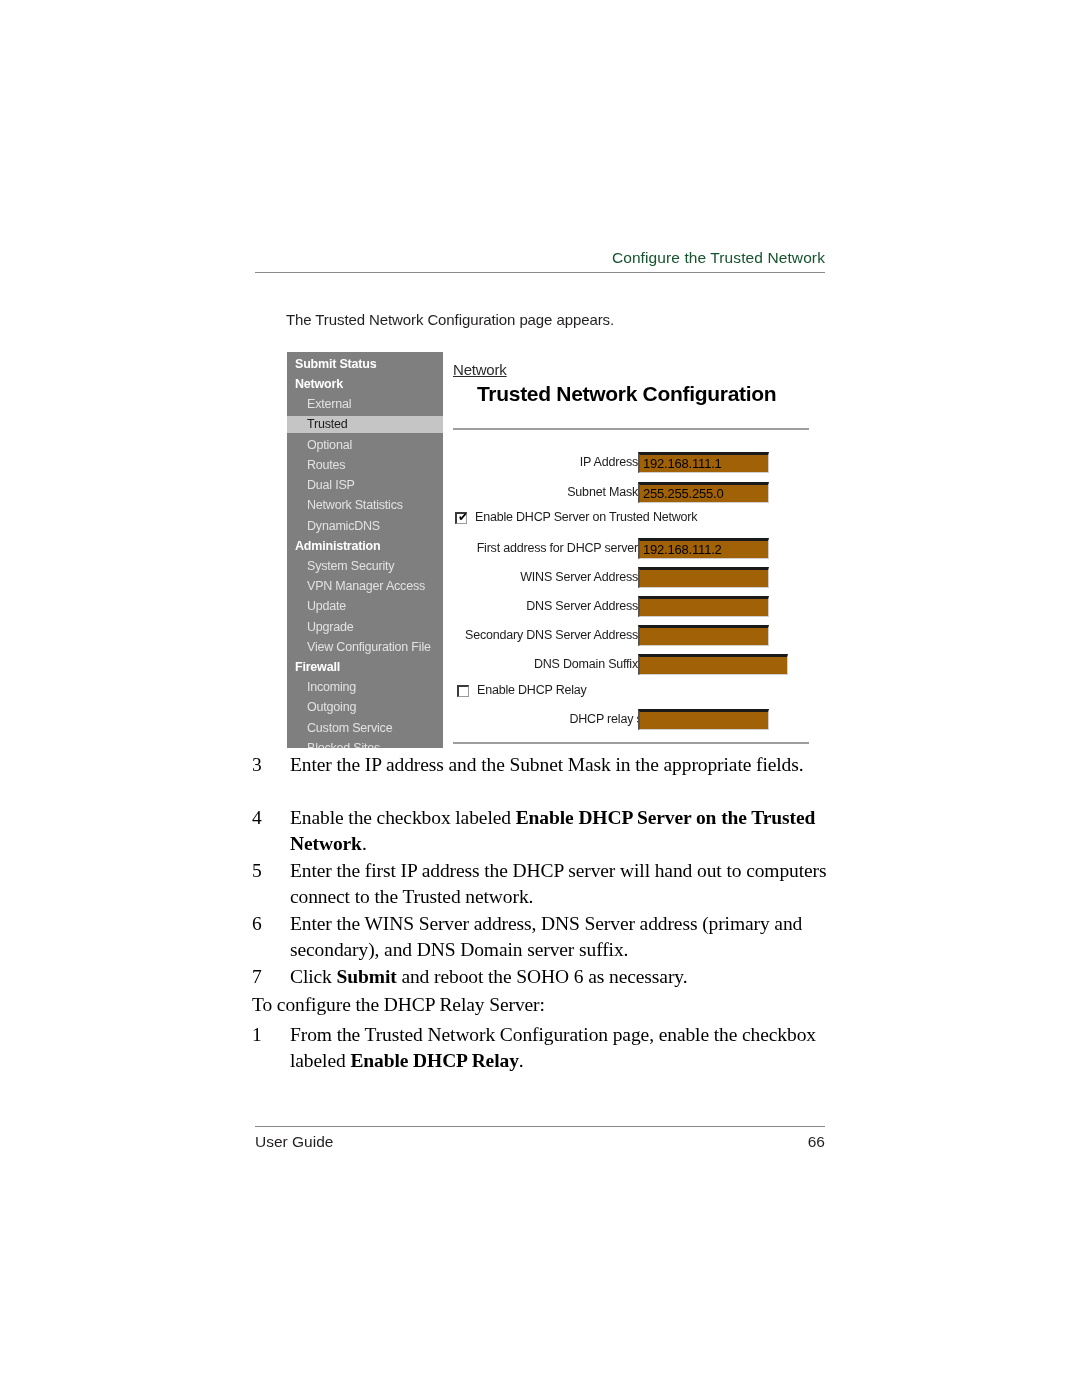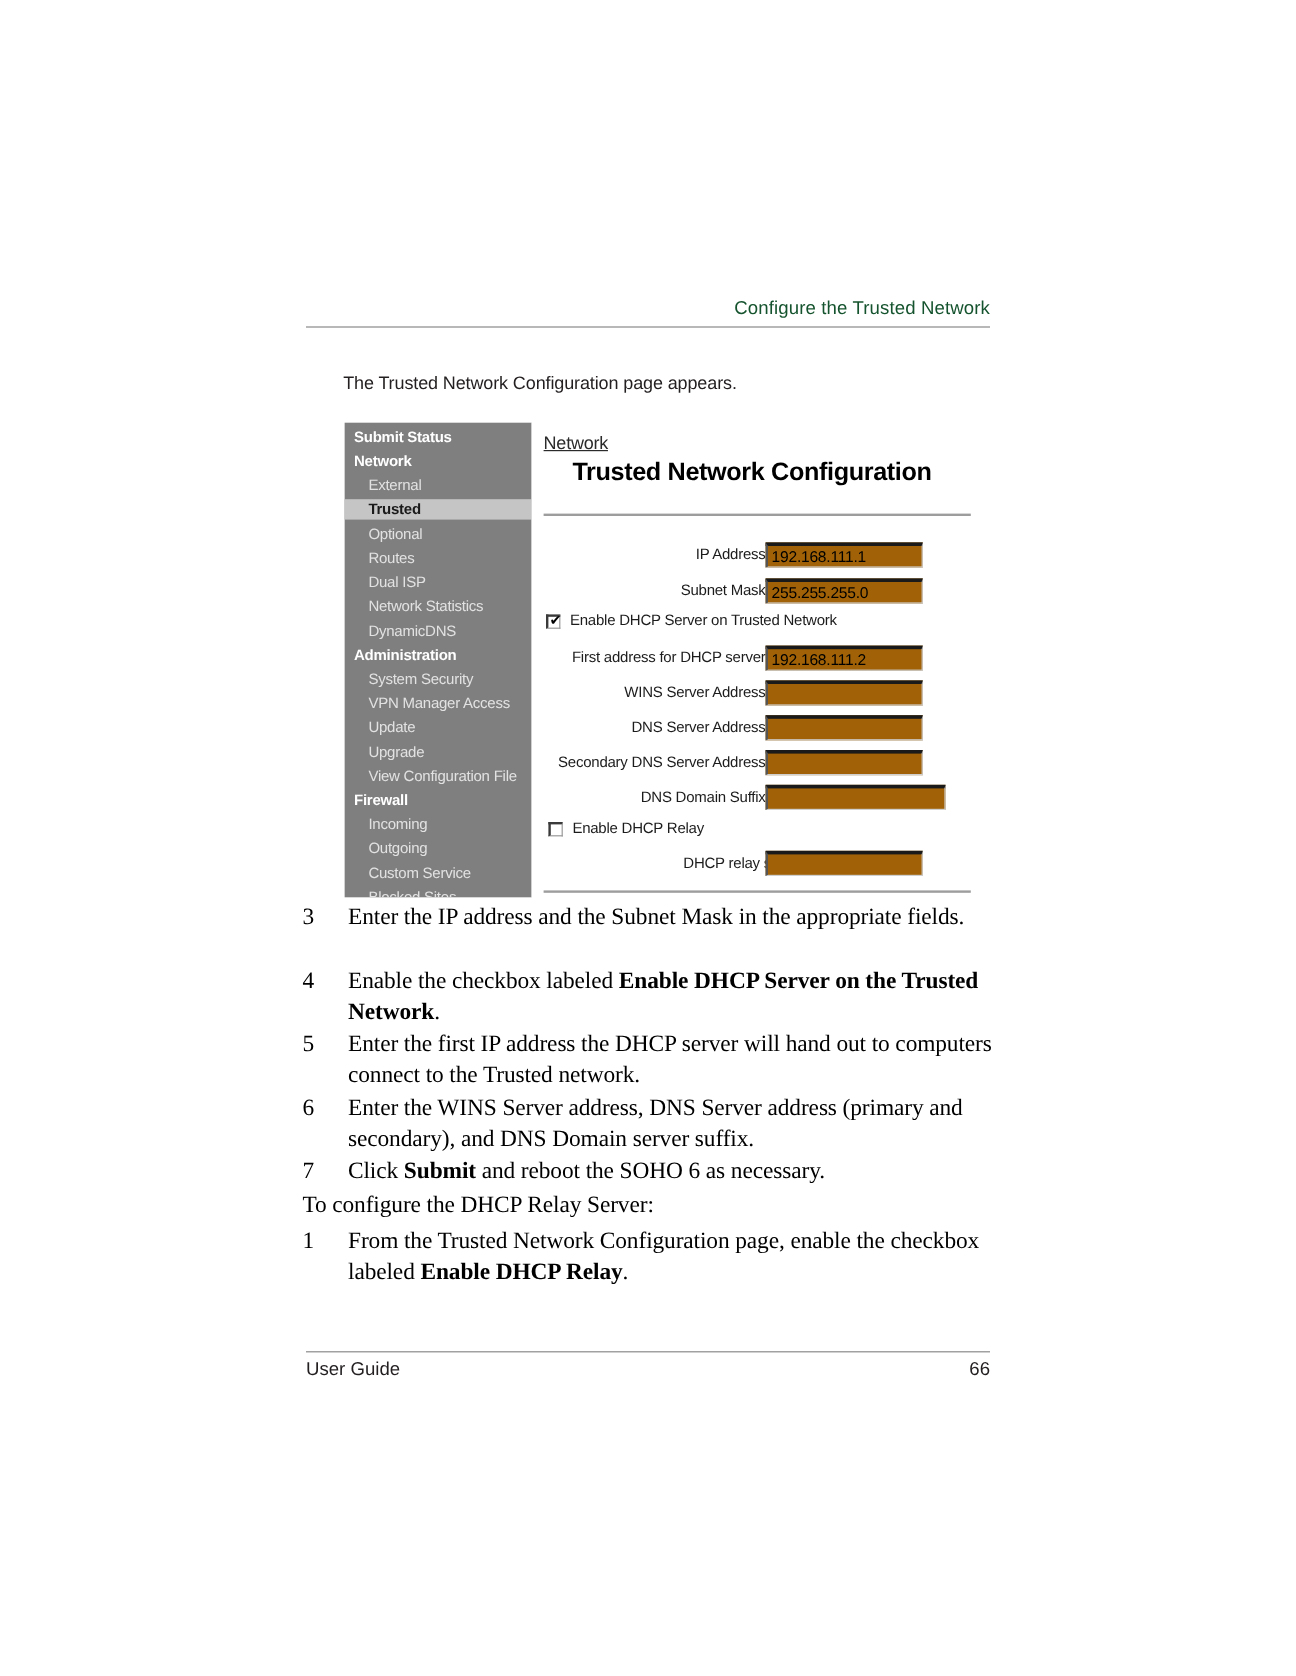--- a/index.html
+++ b/index.html
@@ -88,21 +88,20 @@
   }
   .nav-item.selected {
     left: 0;
     width: 156px;
     padding-left: 20px;
     box-sizing: border-box;
     background: #c6c5c6;
     color: #1a1a1a;
     height: 17px;
     line-height: 17px;
-    font-weight: bold;
   }
 
   
   #app-main {
     position: absolute;
     left: 156px;
     top: 0;
     right: 0;
     height: 396px;
     background: #ffffff;

